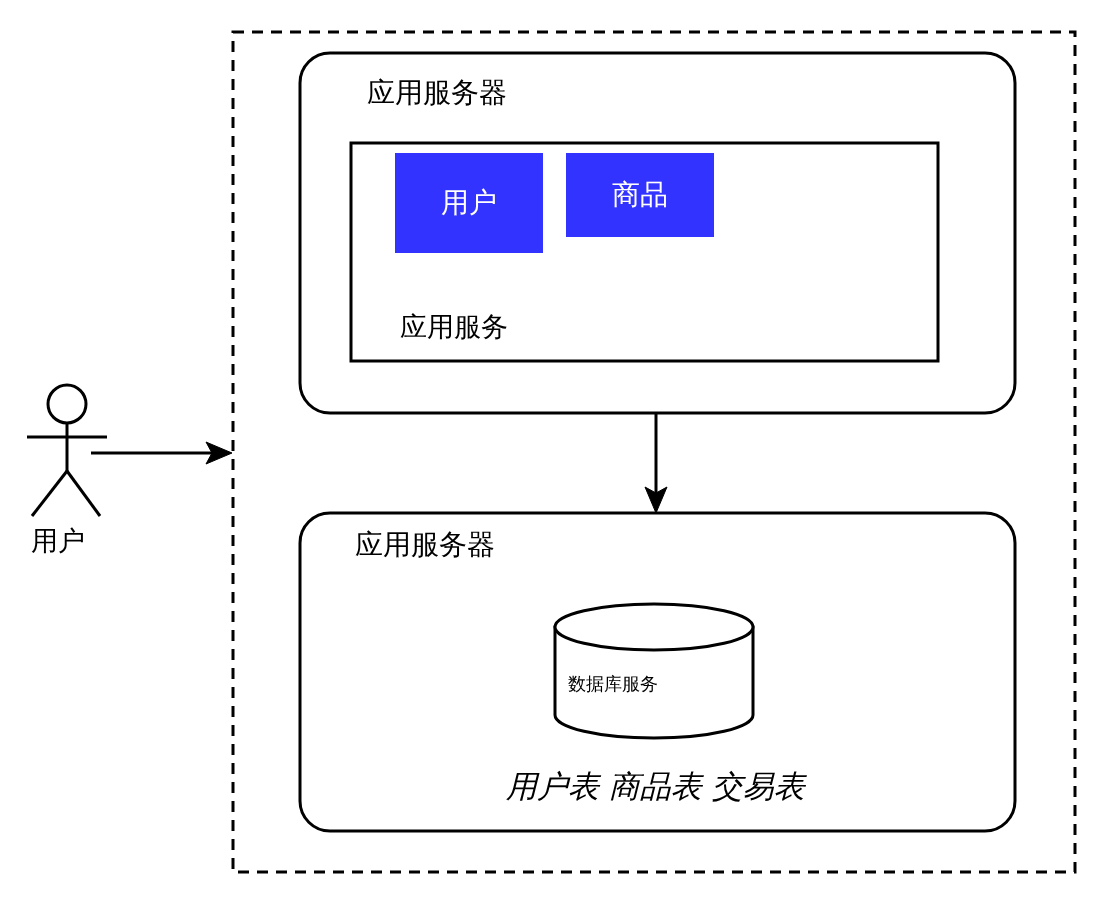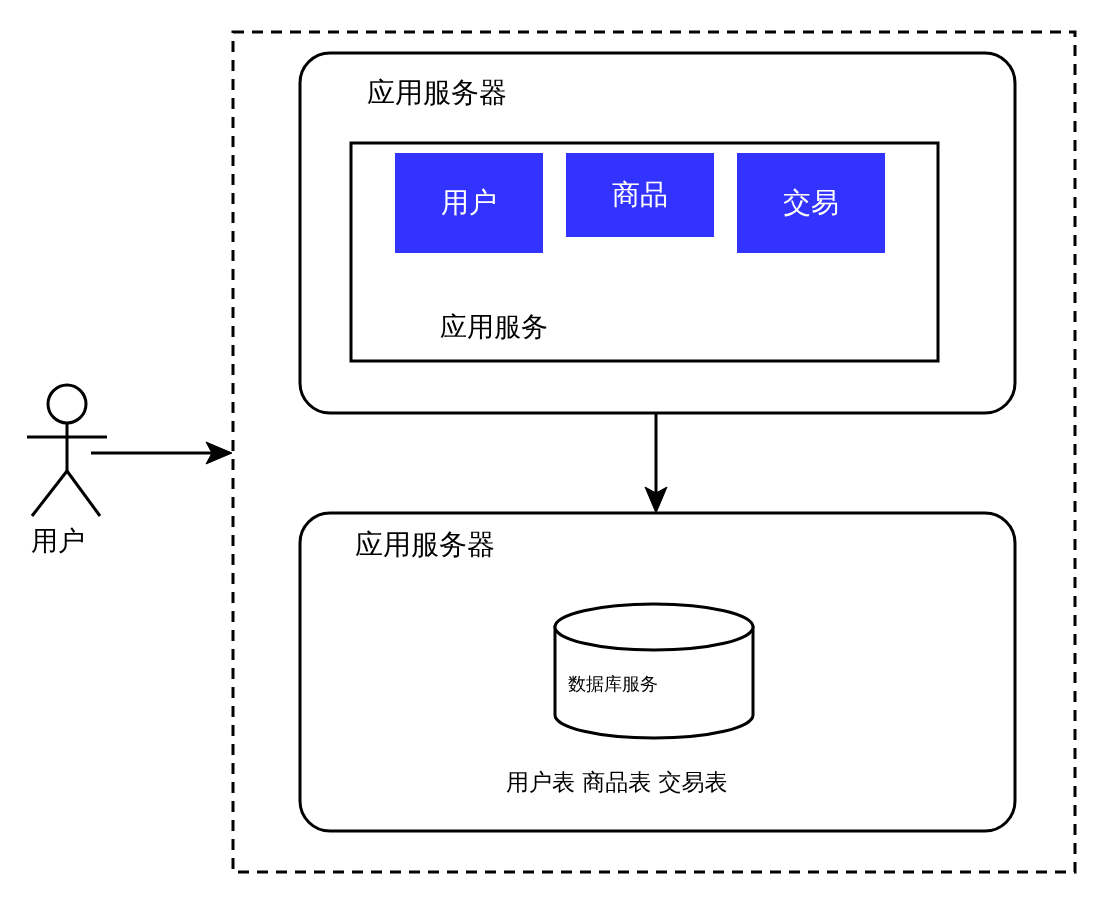--- a/index.html
+++ b/index.html
@@ -32,30 +32,30 @@
     color: #000000;
     white-space: nowrap;
     line-height: 1;
     font-family: "DejaVu Sans", "Liberation Sans", sans-serif;
   }
   .lbl-title {
     font-size: 28px;
   }
   .lbl-sub {
     font-size: 27px;
-    margin-left: 40px;
   }
   .lbl-actor {
     font-size: 27px;
   }
   .lbl-db {
     font-size: 18px;
   }
   .lbl-tables {
-    font-size: 23px;
+    font-size: 31px;
+    font-style: italic;
   }
   .svc-box {
     position: absolute;
     background: #3333ff;
     display: flex;
     align-items: center;
     justify-content: center;
     color: #ffffff;
     font-size: 28px;
     font-family: "DejaVu Sans", "Liberation Sans", sans-serif;
@@ -107,23 +107,20 @@
   <div class="lbl lbl-title" style="left:355px; top:79px;margin-left:12px;">应用服务器</div>
 
   <div class="svc-box" style="left:395px; top:153px; width:148px; height:100px;">
     <span>用户</span>
   </div>
 
   <div class="svc-box" style="left:566px; top:153px; width:148px; height:84px;">
     <span>商品</span>
   </div>
 
-  <div class="svc-box" style="left:737px; top:153px; width:148px; height:100px;">
-    <span>交易</span>
-  </div>
 
   <div class="lbl lbl-sub" style="left:400px; top:313px;">应用服务</div>
 
   <div class="lbl lbl-title" style="left:355px; top:531px;">应用服务器</div>
 
   <div class="lbl lbl-db" style="left:568px; top:675px;">数据库服务</div>
 
   <div class="lbl lbl-tables" style="left:506px; top:771px;">用户表 商品表 交易表</div>
 
   <div class="lbl lbl-actor" style="left:31px; top:527px;">用户</div>

